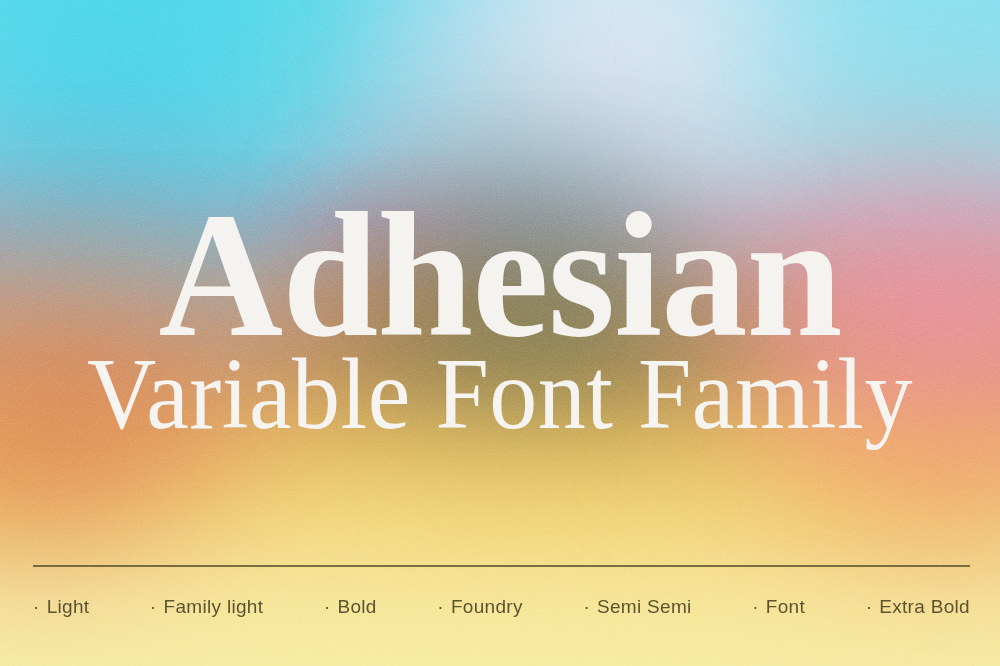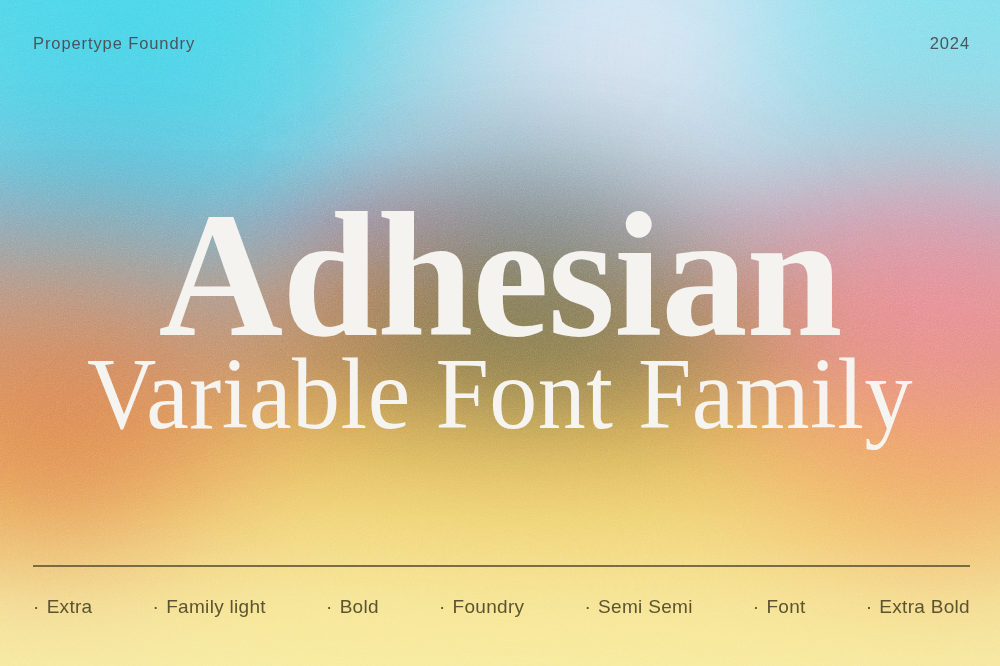--- a/index.html
+++ b/index.html
@@ -231,35 +231,31 @@
   <svg class="grain-fine" xmlns="http://www.w3.org/2000/svg">
     <filter id="grainFilter2">
       <feTurbulence type="fractalNoise" baseFrequency="0.42" numOctaves="3" stitchTiles="stitch"></feTurbulence>
       <feColorMatrix type="saturate" values="0.25"></feColorMatrix>
     </filter>
     <rect width="100%" height="100%" filter="url(#grainFilter2)"></rect>
   </svg>
 
   <div class="content">
 
-    <div class="topbar">
-      <div class="meta-text">Propertype Foundry</div>
-      <div class="meta-text">2024</div>
-    </div>
 
     <div class="headline">Adhesian</div>
 
     <div class="subhead">Variable Font Family</div>
 
     <div class="rule"></div>
 
     <div class="weights">
       <div class="weight-item">
         <span class="weight-dot">·</span>
-        <span>Extra</span>
+        <span>Light</span>
       </div>
       <div class="weight-item">
         <span class="weight-dot">·</span>
         <span>Family light</span>
       </div>
       <div class="weight-item">
         <span class="weight-dot">·</span>
         <span>Bold</span>
       </div>
       <div class="weight-item">

